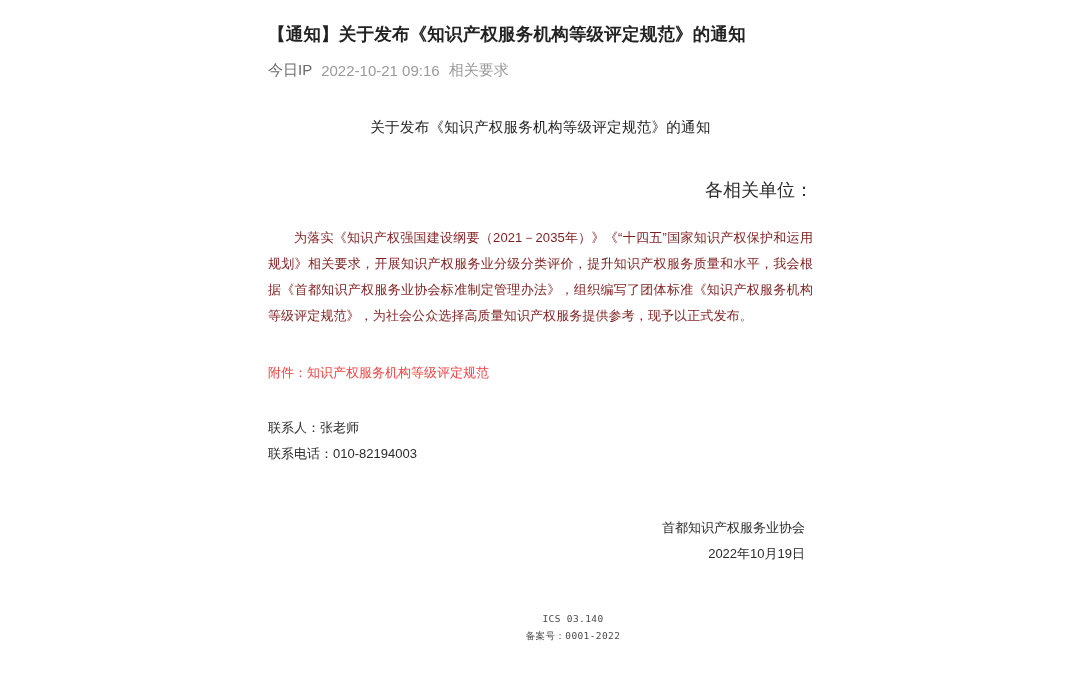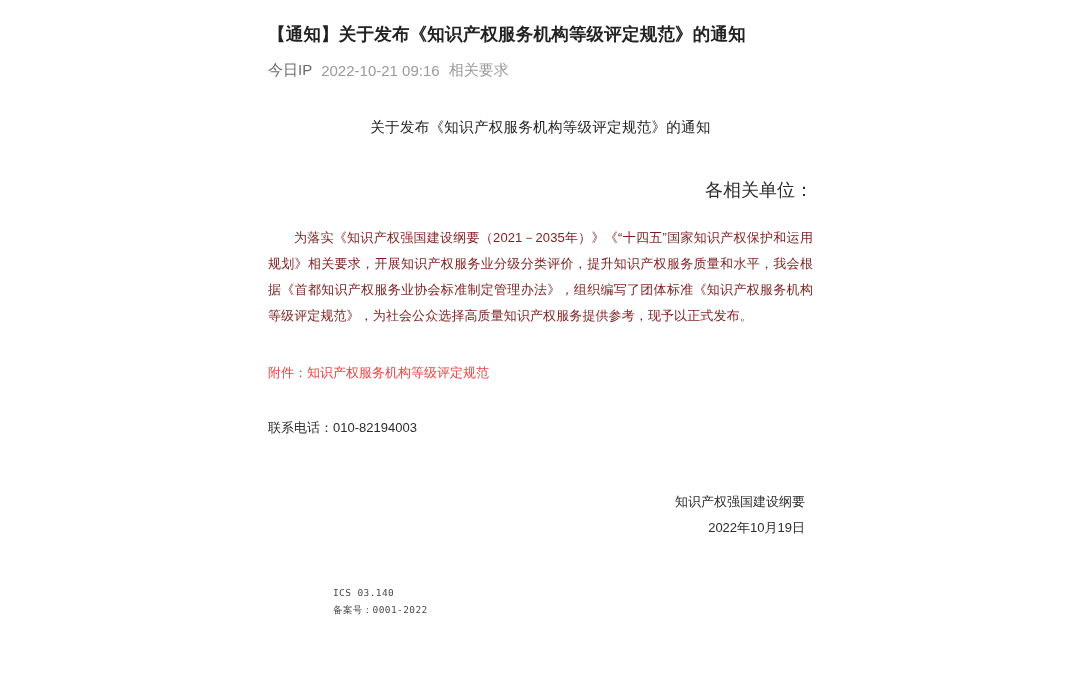--- a/index.html
+++ b/index.html
@@ -92,20 +92,21 @@
     padding-right: 8px;
   }
   .std-meta {
     margin-top: 44px;
     padding-left: 65px;
     font-size: 9.5px;
     color: #4a4a4a;
     line-height: 1.7;
     font-family: "DejaVu Sans Mono", monospace;
     letter-spacing: 0.4px;
+    text-align: center;
   }
 </style>
 </head>
 <body>
 
 <div class="page">
   <div class="article">
 
     <div class="post-title">【通知】关于发布《知识产权服务机构等级评定规范》的通知</div>
 
@@ -117,25 +118,26 @@
 
     <div class="doc-title">关于发布《知识产权服务机构等级评定规范》的通知</div>
 
     <div class="salutation">各相关单位：</div>
 
     <div class="body-para">为落实《知识产权强国建设纲要（2021－2035年）》《“十四五”国家知识产权保护和运用规划》相关要求，开展知识产权服务业分级分类评价，提升知识产权服务质量和水平，我会根据《首都知识产权服务业协会标准制定管理办法》，组织编写了团体标准《知识产权服务机构等级评定规范》，为社会公众选择高质量知识产权服务提供参考，现予以正式发布。</div>
 
     <div class="attachment">附件：知识产权服务机构等级评定规范</div>
 
     <div class="contact-block">
+      <div>联系人：张老师</div>
       <div>联系电话：010-82194003</div>
     </div>
 
     <div class="signature">
-      <div>知识产权强国建设纲要</div>
+      <div>首都知识产权服务业协会</div>
       <div>2022年10月19日</div>
     </div>
 
     <div class="std-meta">
       <div>ICS 03.140</div>
       <div>备案号：0001-2022</div>
     </div>
 
   </div>
 </div>

